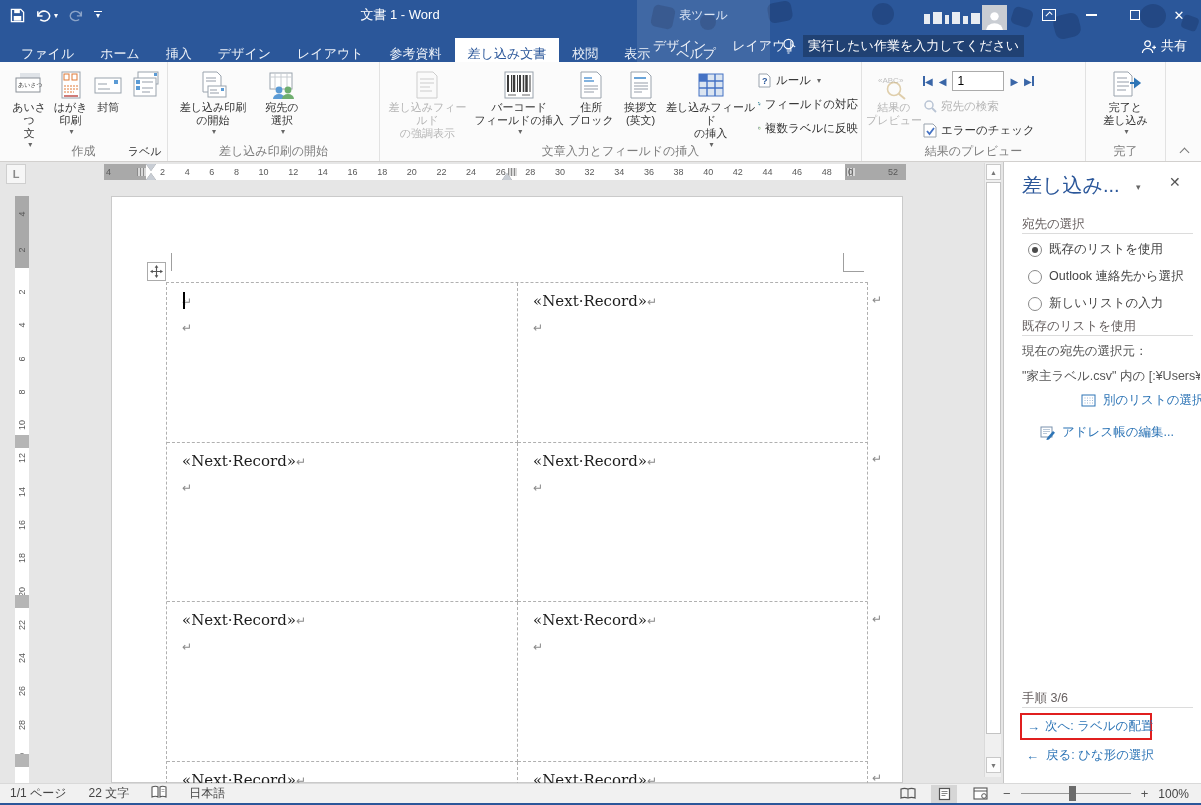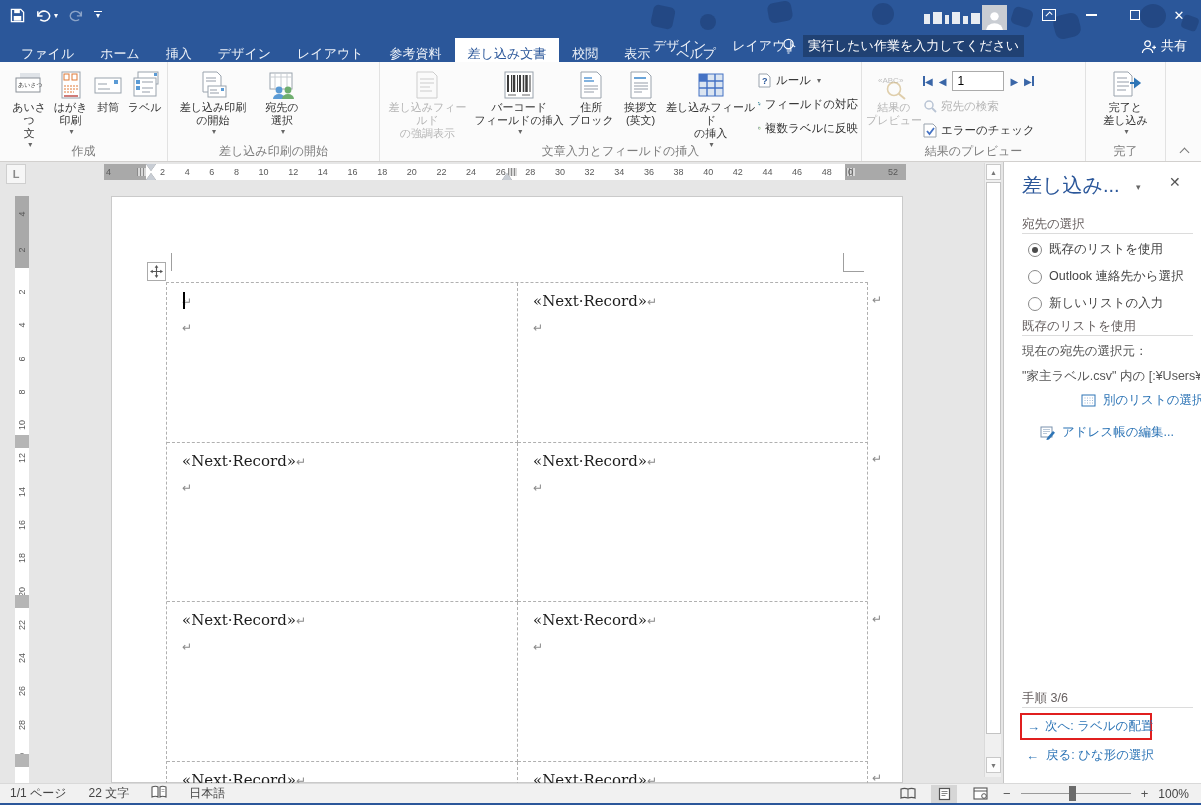--- a/index.html
+++ b/index.html
@@ -153,21 +153,25 @@
             <path d="M15 3v5h-5" fill="none" stroke="#fff" stroke-width="1.6"></path>
             <path d="M14.5 8a6 5.2 0 1 0-2 4" fill="none" stroke="#fff" stroke-width="1.6"></path>
           </svg>
       </span>
       <span class="qbtn" style="flex-direction:column;gap:1px;">
         <span style="display:block;width:8px;height:1.3px;background:#fff;"></span>
         <span style="font-size:8px;color:#fff;line-height:6px;">▾</span>
       </span>
     </div>
 
-
+    <div class="title">文書 1 - Word</div>
+
+    <div class="ctxhead">
+      <span class="ctxlbl">表ツール</span>
+    </div>
 
     <div class="masked">
       <i style="width:6px;height:10px;"></i>
         <i style="width:9px;height:12px;"></i>
         <i style="width:4px;height:9px;"></i>
       <i style="width:8px;height:12px;"></i>
         <i style="width:5px;height:8px;"></i>
         <i style="width:9px;height:11px;"></i>
     </div>
     <div class="avatar">
@@ -258,21 +262,21 @@
         <span class="ic">
           <svg width="30" height="30" viewBox="0 0 30 30">
               <rect x="2" y="8" width="26" height="15" fill="#fff" stroke="#9aa3ad"></rect>
               <rect x="21" y="10" width="4" height="4" fill="#5b9bd5"></rect>
               <path d="M5 14h9" stroke="#b9bfc6" stroke-width="1.5"></path>
               <path d="M5 19h12" stroke="#b9bfc6" stroke-width="1.5"></path>
             </svg>
         </span>
         <span class="bl">封筒</span>
       </div>
-      <div class="bb" style="width:40px;">
+      <div class="bb" style="width:40px;gap:44px;">
         <span class="ic">
           <svg width="30" height="30" viewBox="0 0 30 30">
               <rect x="8" y="2" width="20" height="12" fill="#fff" stroke="#9aa3ad"></rect>
               <rect x="24" y="3" width="3" height="3" fill="#5b9bd5"></rect>
               <rect x="4" y="8" width="22" height="18" fill="#fff" stroke="#9aa3ad"></rect>
               <rect x="6" y="10" width="4" height="4" fill="#5b9bd5"></rect>
               <rect x="6" y="16" width="4" height="4" fill="#5b9bd5"></rect>
               <path d="M12 12h11M12 18h11M12 22h8" stroke="#b9bfc6" stroke-width="1.5"></path>
             </svg>
         </span>

